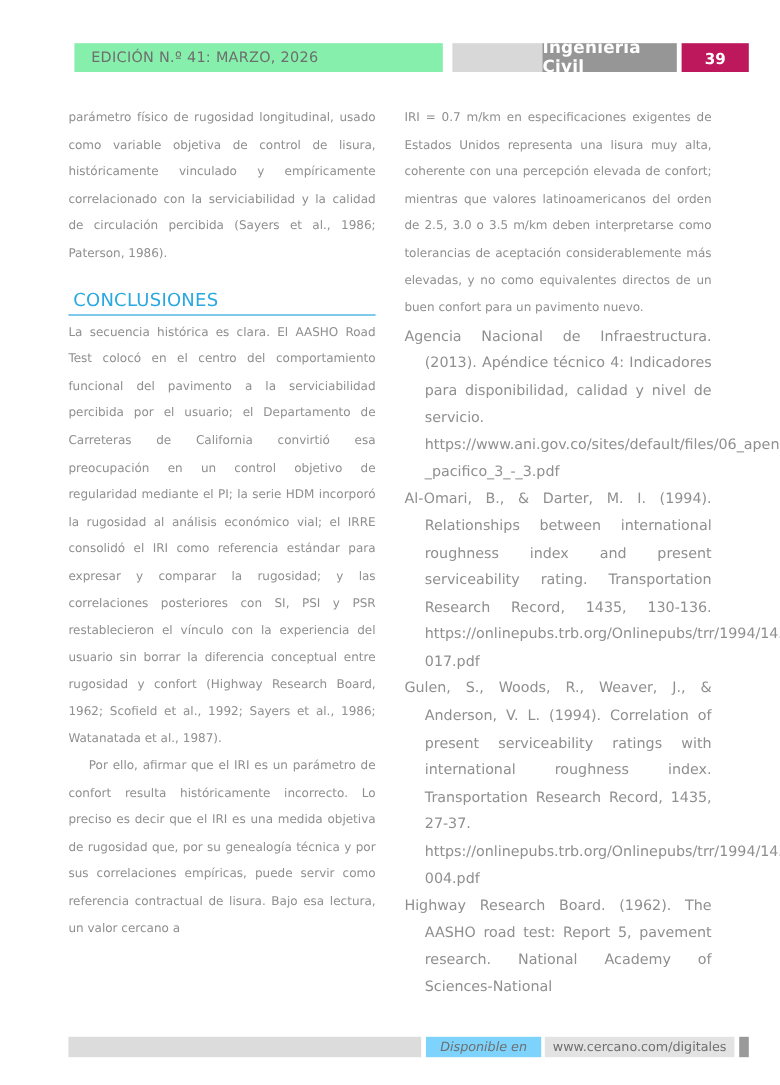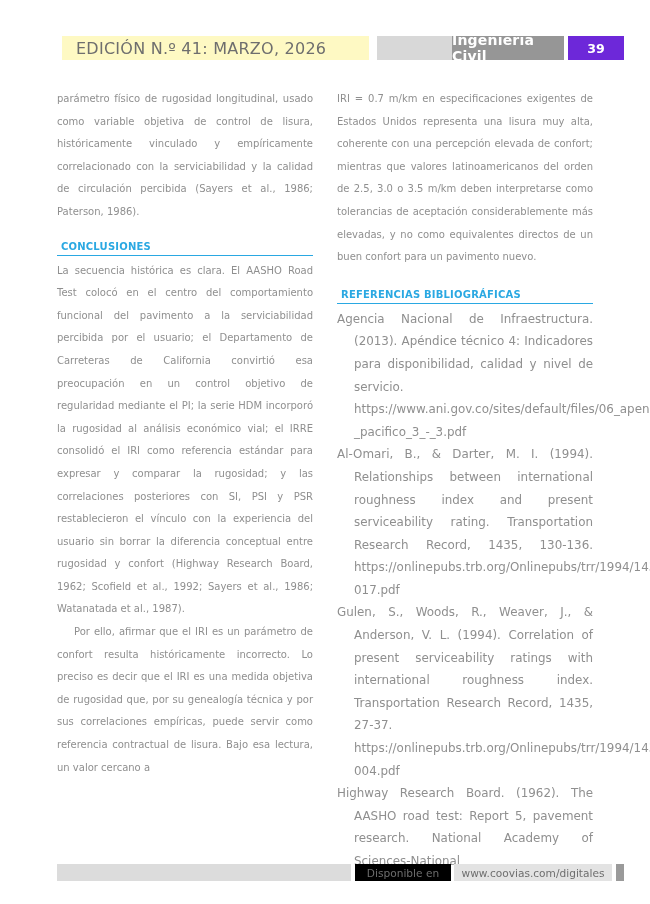--- a/index.html
+++ b/index.html
@@ -20,27 +20,27 @@
   .header {
     position: absolute;
     top: 36px;
     left: 62px;
     right: 26px;
     height: 24px;
     display: flex;
     align-items: stretch;
   }
   .header-edition {
-    background: #fef9c3;
+    background: #86efac;
     flex: 0 0 307px;
     display: flex;
     align-items: center;
     padding-left: 14px;
     box-sizing: border-box;
-    font-size: 16px;
+    font-size: 12px;
     letter-spacing: 0.25px;
     color: #6e6e6e;
   }
   .header-gap {
     flex: 0 0 8px;
   }
   .header-blank {
     background: #d8d8d8;
     flex: 0 0 75px;
   }
@@ -49,21 +49,21 @@
     flex: 1 1 auto;
     display: flex;
     align-items: center;
     justify-content: center;
     color: #ffffff;
     font-size: 14px;
     font-weight: bold;
     letter-spacing: 0.2px;
   }
   .header-page {
-    background: #6d28d9;
+    background: #be185d;
     flex: 0 0 56px;
     margin-left: 4px;
     display: flex;
     align-items: center;
     justify-content: center;
     color: #ffffff;
     font-size: 12.6px;
     font-weight: bold;
   }
 
@@ -96,22 +96,22 @@
     margin-top: 0;
   }
   p.indent {
     text-indent: 17px;
   }
 
   
   .section-heading {
     margin: 17px 0 4px 0;
     padding: 0 0 3px 4px;
-    font-size: 10px;
-    font-weight: bold;
+    font-size: 15px;
+    font-weight: normal;
     letter-spacing: 0.2px;
     color: #2aa8e2;
     border-bottom: 1.6px solid #2aa8e2;
   }
   .section-heading.tight {
     margin-top: 20px;
   }
 
   
   .reference {
@@ -132,28 +132,29 @@
     top: 864px;
     height: 17px;
     display: flex;
     align-items: stretch;
   }
   .footer-bar {
     background: #dcdcdc;
     flex: 1 1 auto;
   }
   .footer-label {
-    background: #000000;
+    background: #7dd3fc;
     flex: 0 0 96px;
     margin-left: 4px;
     display: flex;
     align-items: center;
     justify-content: center;
     font-size: 10.6px;
     color: #6e6e6e;
+    font-style: italic;
   }
   .footer-url {
     background: #e3e3e3;
     flex: 0 0 158px;
     margin-left: 3px;
     display: flex;
     align-items: center;
     justify-content: center;
     font-size: 10.6px;
     color: #6e6e6e;
@@ -179,27 +180,26 @@
 
   <div class="col col-left">
     <p class="body">parámetro físico de rugosidad longitudinal, usado como variable objetiva de control de lisura, históricamente vinculado y empíricamente correlacionado con la serviciabilidad y la calidad de circulación percibida (Sayers et al., 1986; Paterson, 1986).</p>
     <div class="section-heading">CONCLUSIONES</div>
     <p class="body">La secuencia histórica es clara. El AASHO Road Test colocó en el centro del comportamiento funcional del pavimento a la serviciabilidad percibida por el usuario; el Departamento de Carreteras de California convirtió esa preocupación en un control objetivo de regularidad mediante el PI; la serie HDM incorporó la rugosidad al análisis económico vial; el IRRE consolidó el IRI como referencia estándar para expresar y comparar la rugosidad; y las correlaciones posteriores con SI, PSI y PSR restablecieron el vínculo con la experiencia del usuario sin borrar la diferencia conceptual entre rugosidad y confort (Highway Research Board, 1962; Scofield et al., 1992; Sayers et al., 1986; Watanatada et al., 1987).</p>
     <p class="body indent">Por ello, afirmar que el IRI es un parámetro de confort resulta históricamente incorrecto. Lo preciso es decir que el IRI es una medida objetiva de rugosidad que, por su genealogía técnica y por sus correlaciones empíricas, puede servir como referencia contractual de lisura. Bajo esa lectura, un valor cercano a</p>
   </div>
 
   <div class="col col-right">
     <p class="body">IRI = 0.7 m/km en especificaciones exigentes de Estados Unidos representa una lisura muy alta, coherente con una percepción elevada de confort; mientras que valores latinoamericanos del orden de 2.5, 3.0 o 3.5 m/km deben interpretarse como tolerancias de aceptación considerablemente más elevadas, y no como equivalentes directos de un buen confort para un pavimento nuevo.</p>
-    <div class="section-heading tight">REFERENCIAS BIBLIOGRÁFICAS</div>
     <p class="reference">Agencia Nacional de Infraestructura. (2013). Apéndice técnico 4: Indicadores para disponibilidad, calidad y nivel de servicio. https://www.ani.gov.co/sites/default/files/06_apendice_tecnico_4_indicadores_-_pacifico_3_-_3.pdf</p>
     <p class="reference">Al-Omari, B., &amp; Darter, M. I. (1994). Relationships between international roughness index and present serviceability rating. Transportation Research Record, 1435, 130-136. https://onlinepubs.trb.org/Onlinepubs/trr/1994/1435/1435-017.pdf</p>
     <p class="reference">Gulen, S., Woods, R., Weaver, J., &amp; Anderson, V. L. (1994). Correlation of present serviceability ratings with international roughness index. Transportation Research Record, 1435, 27-37. https://onlinepubs.trb.org/Onlinepubs/trr/1994/1435/1435-004.pdf</p>
     <p class="reference">Highway Research Board. (1962). The AASHO road test: Report 5, pavement research. National Academy of Sciences-National</p>
   </div>
 
 </div>
 
 <div class="footer">
   <div class="footer-bar"></div>
   <div class="footer-label">Disponible en</div>
-  <div class="footer-url">www.coovias.com/digitales</div>
+  <div class="footer-url">www.cercano.com/digitales</div>
   <div class="footer-end"></div>
 </div>
 
 </body></html>

